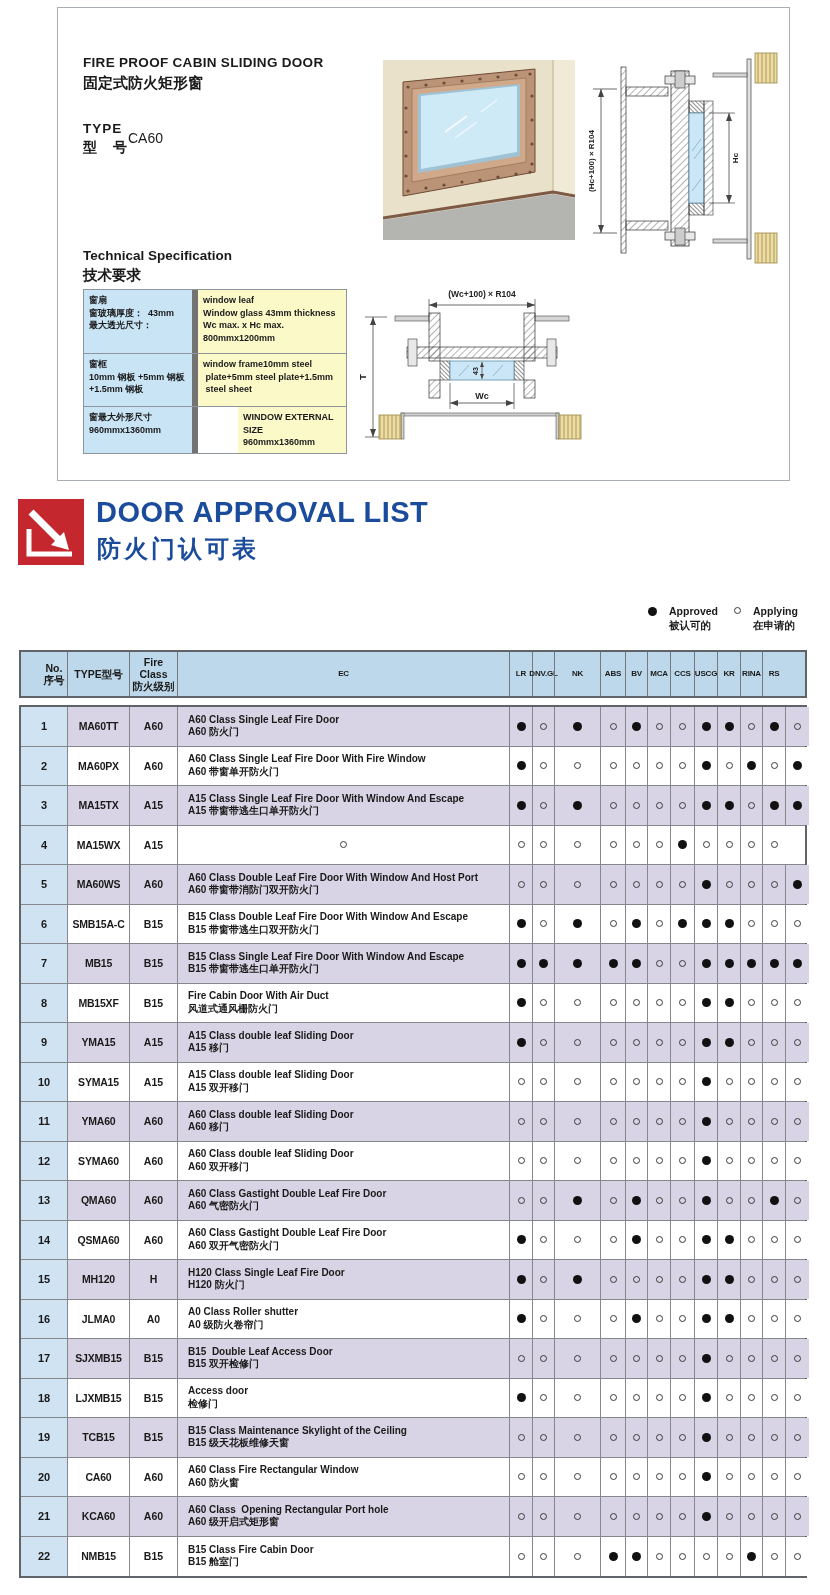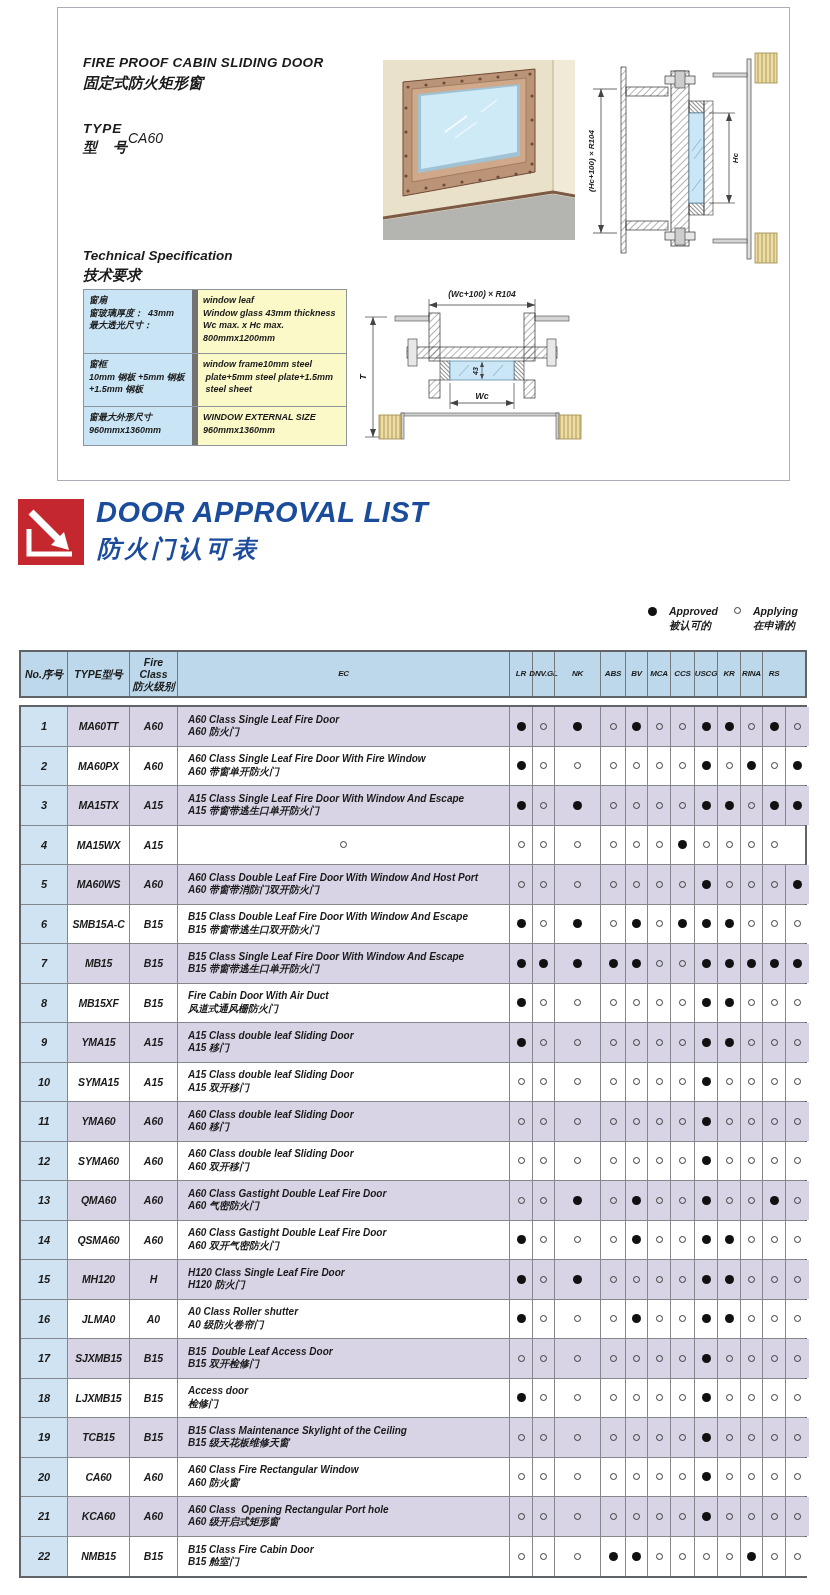--- a/index.html
+++ b/index.html
@@ -1,32 +1,32 @@
 <!DOCTYPE html>
 <html><head>
 <meta charset="utf-8">
 <style>
   html,body{margin:0;padding:0;background:#ffffff;}
   .page{position:relative;width:830px;height:1595px;background:#fff;overflow:hidden;
-        font-family:"Liberation Sans","DejaVu Sans",sans-serif;color:#1a1a1a;font-style:italic;}
+        font-family:"Liberation Sans","DejaVu Sans",sans-serif;color:#1a1a1a;}
   *{box-sizing:border-box;}
 
   
   .spec-box{position:absolute;left:57px;top:7px;width:733px;height:474px;border:1px solid #a9aeb6;background:#fff;}
   .title-en{position:absolute;left:25px;top:47px;font-size:13.5px;font-weight:bold;letter-spacing:.3px;}
   .title-zh{position:absolute;left:25px;top:66px;font-size:15px;font-weight:bold;}
   .type-en{position:absolute;left:25px;top:113px;font-size:13.5px;font-weight:bold;letter-spacing:1px;}
   .type-zh{position:absolute;left:25px;top:131px;font-size:14px;font-weight:bold;letter-spacing:6px;}
   .type-value{position:absolute;left:70px;top:122px;font-size:14px;}
   .tech-en{position:absolute;left:25px;top:240px;font-size:13.5px;font-weight:bold;}
   .tech-zh{position:absolute;left:25px;top:258px;font-size:14.5px;font-weight:bold;}
 
   .spec-table{position:absolute;left:25px;top:281px;width:264px;border:1px solid #8f959c;}
   .spec-row{display:flex;border-bottom:1px solid #8f959c;}
-  .spec-row:last-child{border-bottom:none;}
+  .spec-row:last-child{border-bottom:none;gap:40px;}
   .spec-row:nth-child(1){min-height:64px;}
   .spec-row:nth-child(2){min-height:53px;}
   .spec-row:nth-child(3){min-height:38px;}
   .spec-cell{padding:4px 5px;}
   .spec-zh{width:114px;background:#c9e4f5;border-right:6px solid #737373;}
   .spec-en{flex:1;background:#fbf9c8;}
   .spec-cell div{font-size:9px;line-height:12.5px;font-weight:bold;white-space:pre-wrap;}
 
   .draw-a{position:absolute;left:325px;top:52px;}
   .draw-b{position:absolute;left:523px;top:43px;}
@@ -44,21 +44,21 @@
   .dot{display:inline-block;border-radius:50%;}
   .dot.filled{width:9px;height:9px;background:#111;}
   .dot.empty{width:7px;height:7px;border:1.4px solid #3a3a3a;background:transparent;}
   .legend-item .dot{margin-top:3px;}
 
   
   .ap-table{position:absolute;left:19px;top:650px;width:788px;}
   .ap-header{display:grid;height:48px;background:#bcd8ea;border:2px solid #606468;}
   .h-cell{display:flex;flex-direction:column;align-items:center;justify-content:center;
           border-left:1px solid #75787c;font-size:10.5px;font-weight:bold;text-align:center;line-height:12px;}
-  .h-cell:first-child{border-left:none;}
+  .h-cell:first-child{border-left:none;margin-left:20px;}
   .h-org{font-size:8px;letter-spacing:-.2px;}
   .h-product{flex-direction:row;gap:26px;font-size:11px;}
   .ap-body{margin-top:7px;border:2px solid #606468;}
   .ap-row{display:grid;height:39.5px;border-bottom:1px solid #84878b;}
   .ap-row:last-child{border-bottom:none;}
   .b-cell{display:flex;align-items:center;justify-content:center;border-left:1px solid #84878b;overflow:hidden;}
   .b-cell:first-child{border-left:none;}
   .ap-row.shade .b-cell{background:#d8d4e5;}
   .ap-row.plain .b-cell{background:#ffffff;}
   .ap-row .c-no{background:#cfe3f2 !important;font-size:11px;font-weight:bold;}

